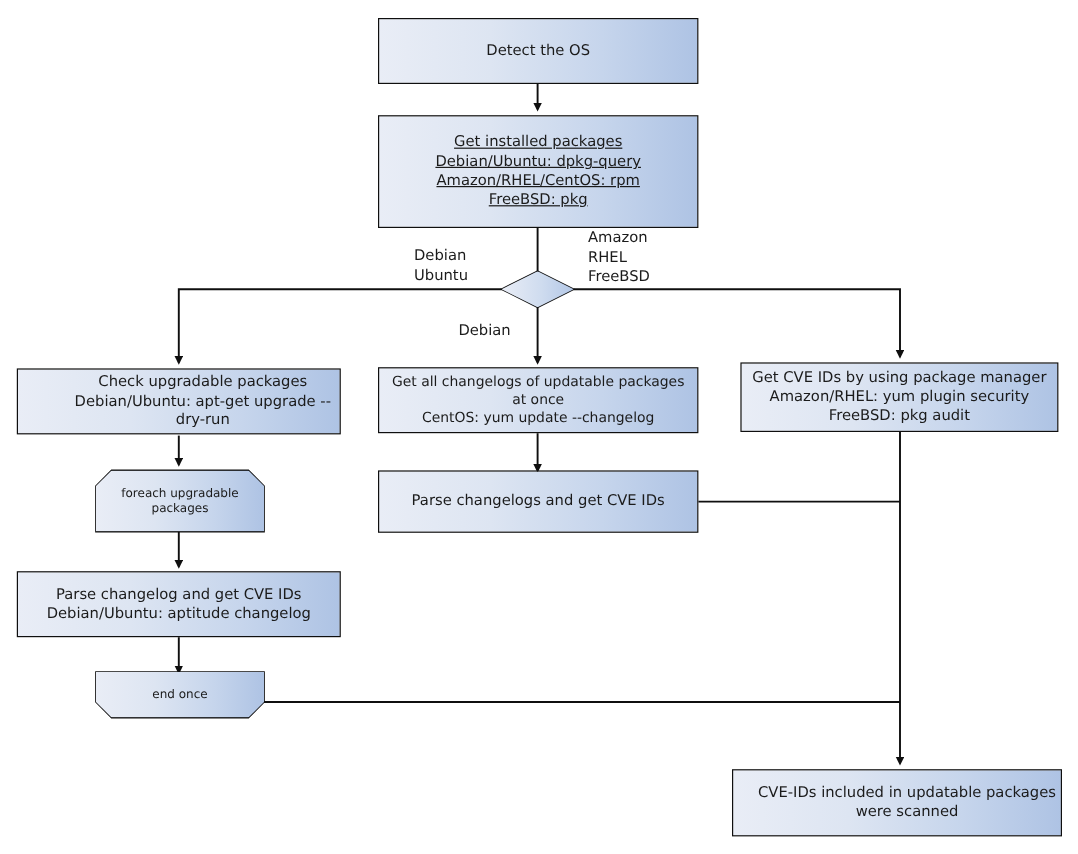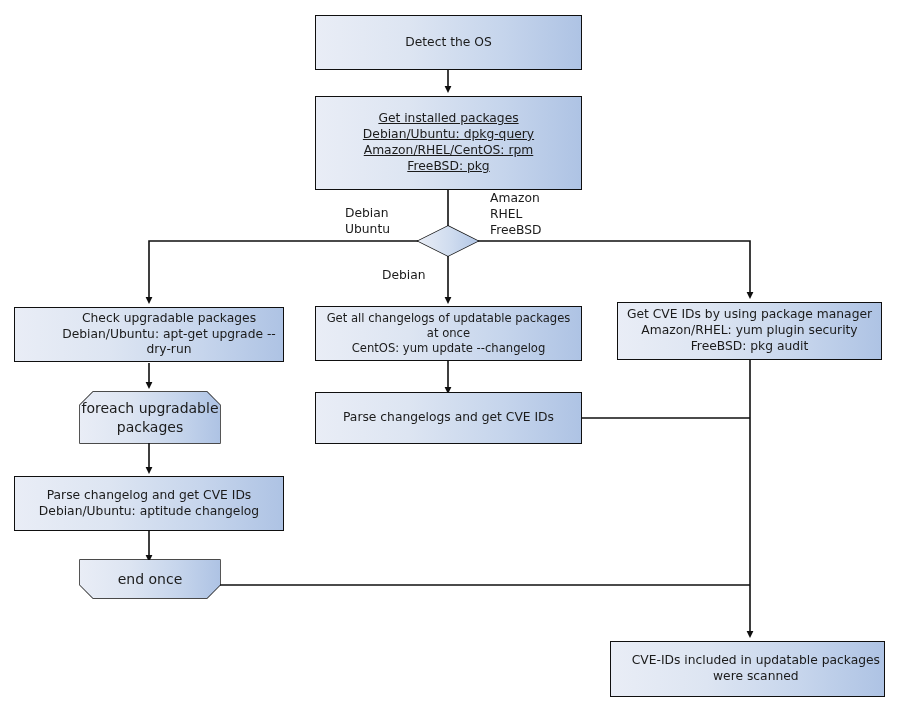--- a/index.html
+++ b/index.html
@@ -12,21 +12,21 @@
   .node{position:absolute;box-sizing:border-box;
         display:flex;align-items:center;justify-content:center;
         text-align:center;color:#1b1b1b;font-size:12.3px;line-height:1.30;
         background:linear-gradient(to right,#e9edf6 0%,#dde5f2 35%,#c6d5ec 70%,#aec3e4 100%);
         border:1.3px solid #0f0f0f;}
   .node .txt{white-space:pre-line;padding:0 4px;}
 
   
   .loopshape{position:absolute;box-sizing:border-box;
         display:flex;align-items:center;justify-content:center;
-        text-align:center;color:#1b1b1b;font-size:14px;line-height:1.30;
+        text-align:center;color:#1b1b1b;font-size:10px;line-height:1.30;
         background:linear-gradient(to right,#e9edf6 0%,#dde5f2 35%,#c6d5ec 70%,#aec3e4 100%);}
   .loop-top{clip-path:polygon(13px 0,calc(100% - 13px) 0,100% 13px,100% 100%,0 100%,0 13px);}
   .loop-bot{clip-path:polygon(0 0,100% 0,100% calc(100% - 13px),calc(100% - 13px) 100%,13px 100%,0 calc(100% - 13px));}
 
   .diamond{position:absolute;
         background:linear-gradient(to right,#e9edf6 0%,#cfdcef 55%,#b3c7e6 100%);
         clip-path:polygon(50% 0,100% 50%,50% 100%,0 50%);}
 
   .edgelabel{position:absolute;font-size:12.3px;color:#1b1b1b;
              line-height:1.30;text-align:left;white-space:pre-line;}

